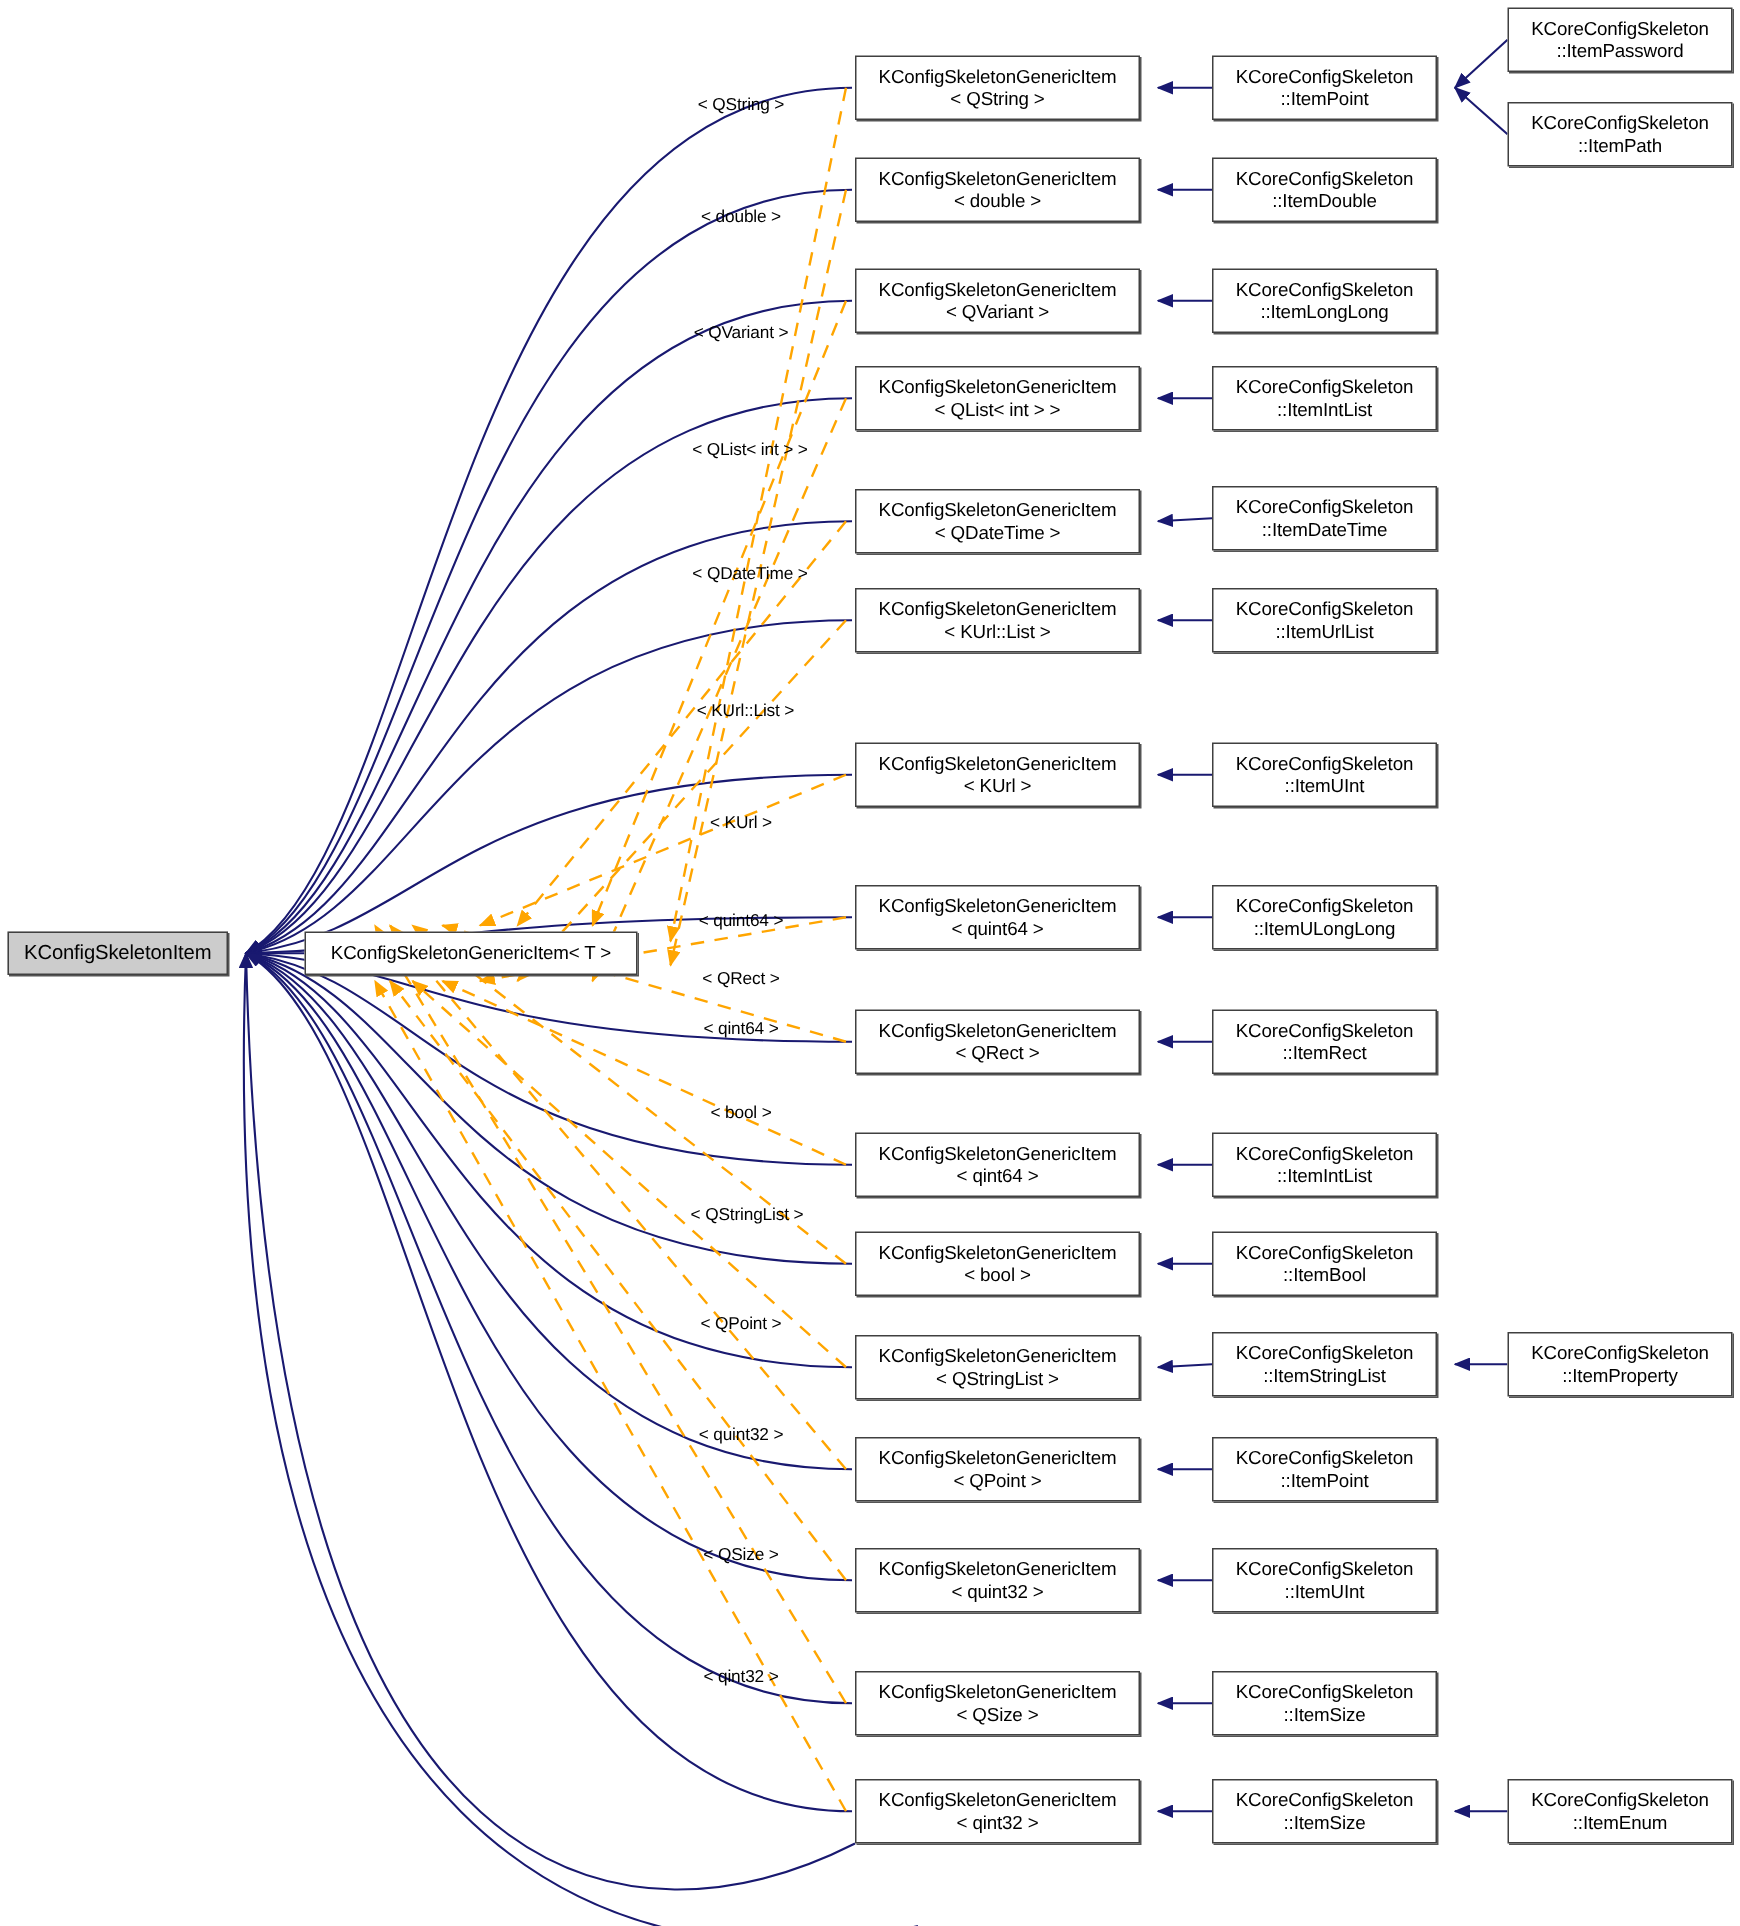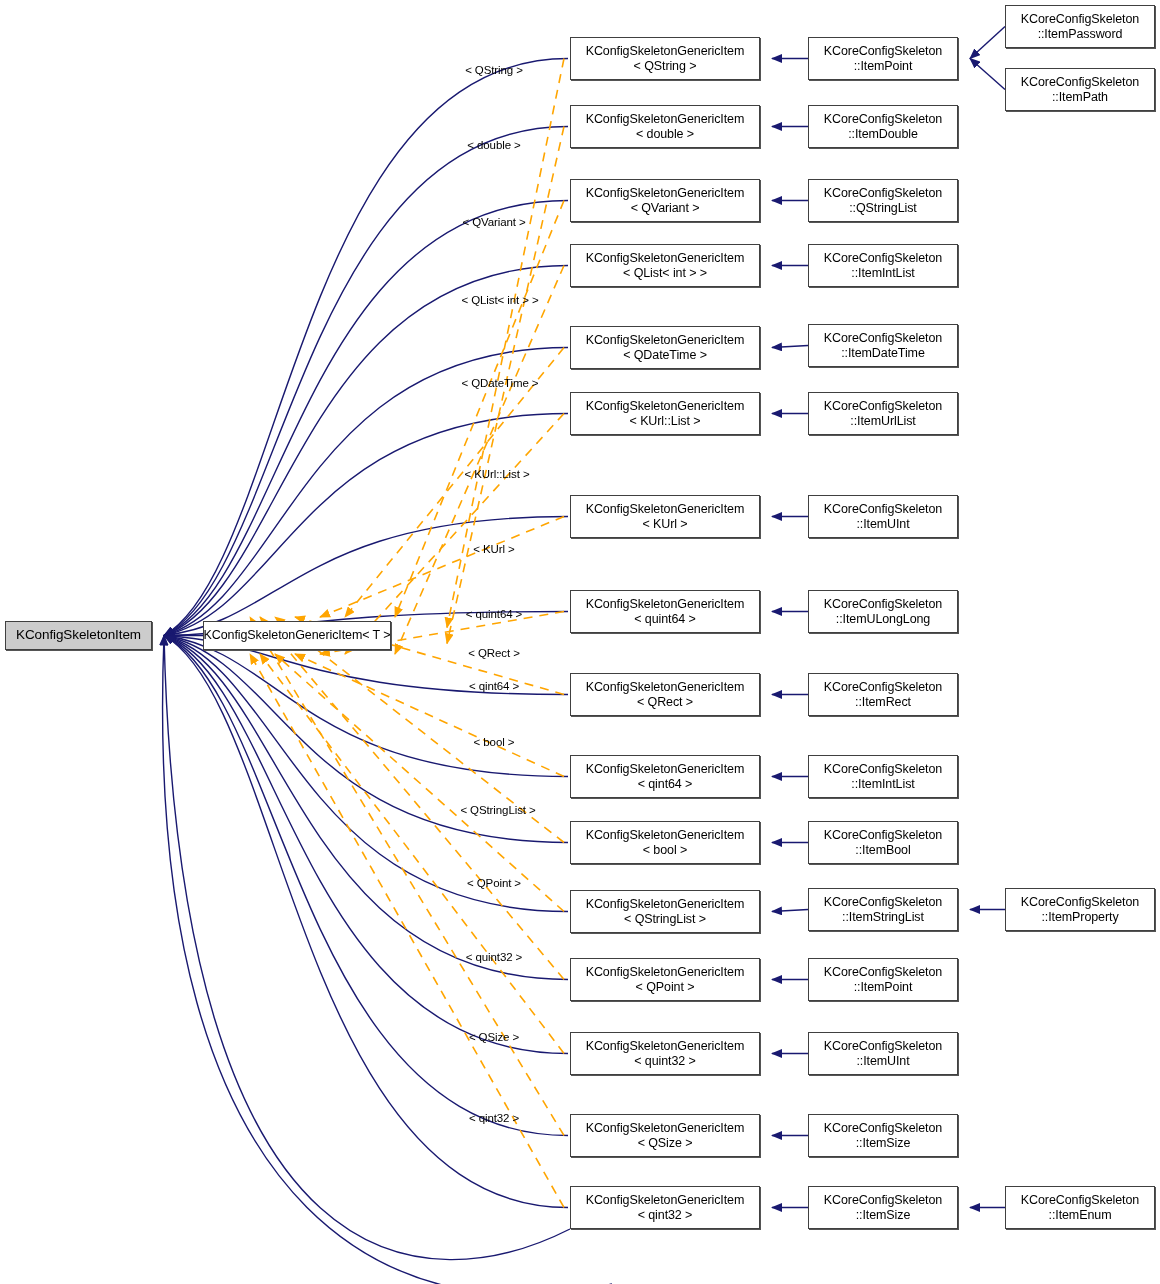--- a/index.html
+++ b/index.html
@@ -130,40 +130,40 @@
         <path d="M564,911.5 L275,654" marker-end="url(#orange-arrow)"></path>
         <path d="M564,979.5 L260,617" marker-end="url(#orange-arrow)"></path>
         <path d="M564,1053.5 L260,654" marker-end="url(#orange-arrow)"></path>
         <path d="M564,1135.5 L250,617" marker-end="url(#orange-arrow)"></path>
         <path d="M564,1207.5 L250,654" marker-end="url(#orange-arrow)"></path>
       </g>
   </svg>
 
   <div id="node-layer">
       <div class="node root" style="left: 5px; top: 621px; width: 147px; height: 29px;"><span class="l1">KConfigSkeletonItem</span></div>
-      <div class="node" style="left: 203px; top: 621px; width: 188px; height: 29px;"><span class="l1">KConfigSkeletonGenericItem&lt; T &gt;</span></div>
+      <div class="node" style="left: 203px; top: 621px; width: 222px; height: 29px;"><span class="l1">KConfigSkeletonGenericItem&lt; T &gt;</span></div>
       <div class="node" style="left: 570px; top: 37px; width: 190px; height: 43px;"><span class="l1">KConfigSkeletonGenericItem</span><span class="l2">&lt; QString &gt;</span></div>
       <div class="node" style="left: 570px; top: 105px; width: 190px; height: 43px;"><span class="l1">KConfigSkeletonGenericItem</span><span class="l2">&lt; double &gt;</span></div>
       <div class="node" style="left: 570px; top: 179px; width: 190px; height: 43px;"><span class="l1">KConfigSkeletonGenericItem</span><span class="l2">&lt; QVariant &gt;</span></div>
       <div class="node" style="left: 570px; top: 244px; width: 190px; height: 43px;"><span class="l1">KConfigSkeletonGenericItem</span><span class="l2">&lt; QList&lt; int &gt; &gt;</span></div>
       <div class="node" style="left: 570px; top: 326px; width: 190px; height: 43px;"><span class="l1">KConfigSkeletonGenericItem</span><span class="l2">&lt; QDateTime &gt;</span></div>
       <div class="node" style="left: 570px; top: 392px; width: 190px; height: 43px;"><span class="l1">KConfigSkeletonGenericItem</span><span class="l2">&lt; KUrl::List &gt;</span></div>
       <div class="node" style="left: 570px; top: 495px; width: 190px; height: 43px;"><span class="l1">KConfigSkeletonGenericItem</span><span class="l2">&lt; KUrl &gt;</span></div>
       <div class="node" style="left: 570px; top: 590px; width: 190px; height: 43px;"><span class="l1">KConfigSkeletonGenericItem</span><span class="l2">&lt; quint64 &gt;</span></div>
       <div class="node" style="left: 570px; top: 673px; width: 190px; height: 43px;"><span class="l1">KConfigSkeletonGenericItem</span><span class="l2">&lt; QRect &gt;</span></div>
       <div class="node" style="left: 570px; top: 755px; width: 190px; height: 43px;"><span class="l1">KConfigSkeletonGenericItem</span><span class="l2">&lt; qint64 &gt;</span></div>
       <div class="node" style="left: 570px; top: 821px; width: 190px; height: 43px;"><span class="l1">KConfigSkeletonGenericItem</span><span class="l2">&lt; bool &gt;</span></div>
       <div class="node" style="left: 570px; top: 890px; width: 190px; height: 43px;"><span class="l1">KConfigSkeletonGenericItem</span><span class="l2">&lt; QStringList &gt;</span></div>
       <div class="node" style="left: 570px; top: 958px; width: 190px; height: 43px;"><span class="l1">KConfigSkeletonGenericItem</span><span class="l2">&lt; QPoint &gt;</span></div>
       <div class="node" style="left: 570px; top: 1032px; width: 190px; height: 43px;"><span class="l1">KConfigSkeletonGenericItem</span><span class="l2">&lt; quint32 &gt;</span></div>
       <div class="node" style="left: 570px; top: 1114px; width: 190px; height: 43px;"><span class="l1">KConfigSkeletonGenericItem</span><span class="l2">&lt; QSize &gt;</span></div>
       <div class="node" style="left: 570px; top: 1186px; width: 190px; height: 43px;"><span class="l1">KConfigSkeletonGenericItem</span><span class="l2">&lt; qint32 &gt;</span></div>
       <div class="node" style="left: 808px; top: 37px; width: 150px; height: 43px;"><span class="l1">KCoreConfigSkeleton</span><span class="l2">::ItemPoint</span></div>
       <div class="node" style="left: 808px; top: 105px; width: 150px; height: 43px;"><span class="l1">KCoreConfigSkeleton</span><span class="l2">::ItemDouble</span></div>
-      <div class="node" style="left: 808px; top: 179px; width: 150px; height: 43px;"><span class="l1">KCoreConfigSkeleton</span><span class="l2">::QStringList</span></div>
+      <div class="node" style="left: 808px; top: 179px; width: 150px; height: 43px;"><span class="l1">KCoreConfigSkeleton</span><span class="l2">::ItemLongLong</span></div>
       <div class="node" style="left: 808px; top: 244px; width: 150px; height: 43px;"><span class="l1">KCoreConfigSkeleton</span><span class="l2">::ItemIntList</span></div>
       <div class="node" style="left: 808px; top: 324px; width: 150px; height: 43px;"><span class="l1">KCoreConfigSkeleton</span><span class="l2">::ItemDateTime</span></div>
       <div class="node" style="left: 808px; top: 392px; width: 150px; height: 43px;"><span class="l1">KCoreConfigSkeleton</span><span class="l2">::ItemUrlList</span></div>
       <div class="node" style="left: 808px; top: 495px; width: 150px; height: 43px;"><span class="l1">KCoreConfigSkeleton</span><span class="l2">::ItemUInt</span></div>
       <div class="node" style="left: 808px; top: 590px; width: 150px; height: 43px;"><span class="l1">KCoreConfigSkeleton</span><span class="l2">::ItemULongLong</span></div>
       <div class="node" style="left: 808px; top: 673px; width: 150px; height: 43px;"><span class="l1">KCoreConfigSkeleton</span><span class="l2">::ItemRect</span></div>
       <div class="node" style="left: 808px; top: 755px; width: 150px; height: 43px;"><span class="l1">KCoreConfigSkeleton</span><span class="l2">::ItemIntList</span></div>
       <div class="node" style="left: 808px; top: 821px; width: 150px; height: 43px;"><span class="l1">KCoreConfigSkeleton</span><span class="l2">::ItemBool</span></div>
       <div class="node" style="left: 808px; top: 888px; width: 150px; height: 43px;"><span class="l1">KCoreConfigSkeleton</span><span class="l2">::ItemStringList</span></div>
       <div class="node" style="left: 808px; top: 958px; width: 150px; height: 43px;"><span class="l1">KCoreConfigSkeleton</span><span class="l2">::ItemPoint</span></div>

